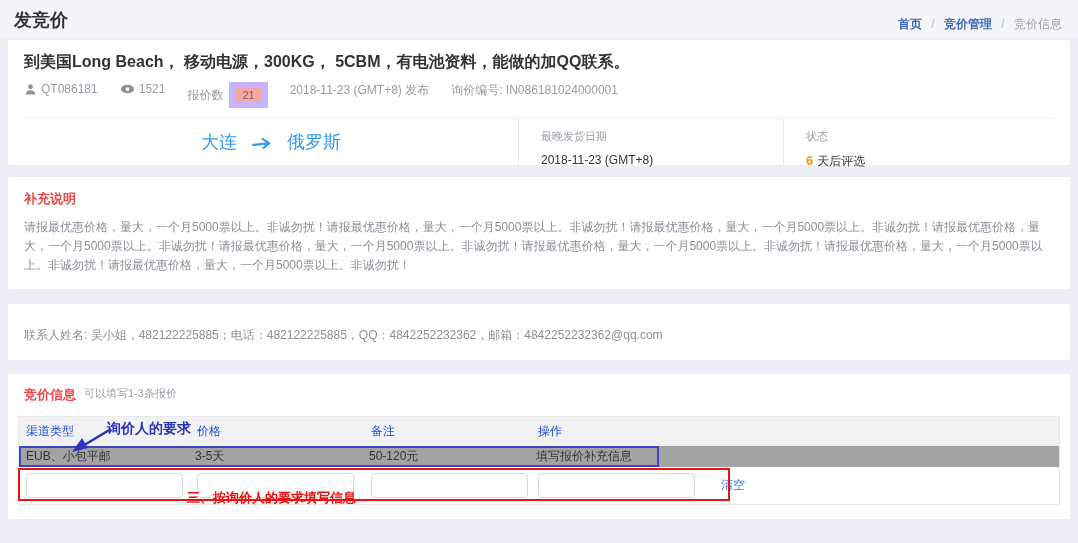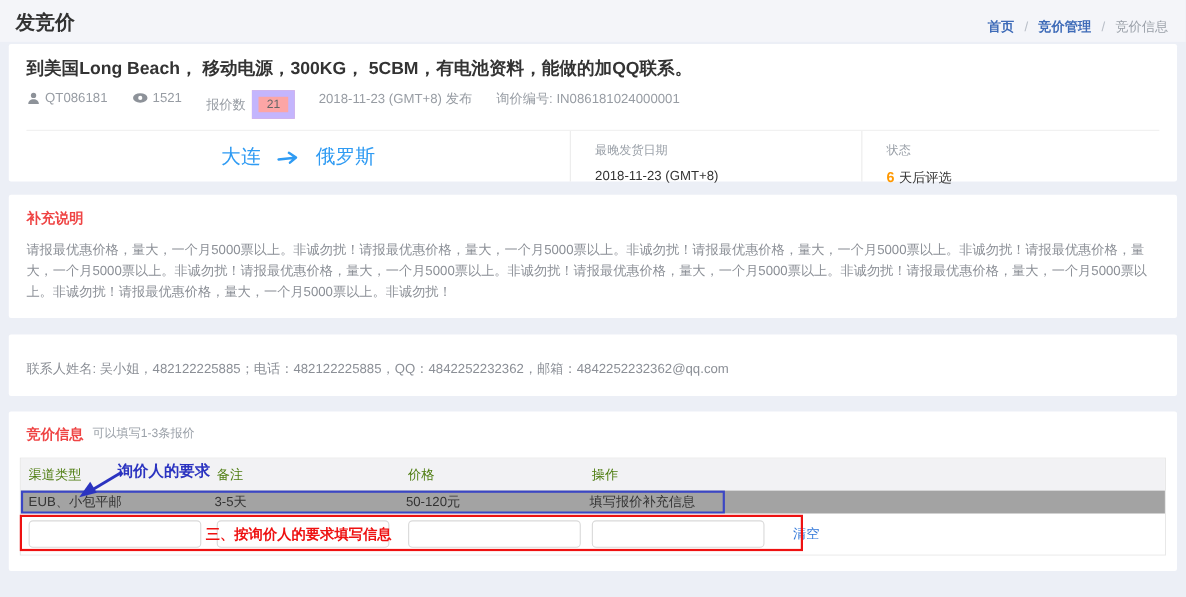--- a/index.html
+++ b/index.html
@@ -47,34 +47,34 @@
   .sec-heading { font-size:13px; font-weight:bold; color:#ef4444; }
   .sec-body { margin-top:10px; font-size:12px; color:#8b8f96; line-height:19px; }
   .card-contact { margin-top:15px; padding:13px 16px 15px; }
 
   
   .card-bid { margin-top:14px; padding:12px 10px 14px; }
   .bid-head { margin:0 6px 12px; display:flex; align-items:flex-start; }
   .bid-hint { font-size:11px; color:#9aa0a8; margin-left:8px; }
   .bid-table { position:relative; border:1px solid #e8e8e8; }
   .t-grid { display:grid; grid-template-columns:171px 174px 167px 183px 1fr; align-items:center; }
-  .t-header { background:#f2f2f4; height:29px; color:#4d7c0f; }
+  .t-header { background:#f2f2f4; height:29px; color:#1d4ed8; }
   .t-header > div { padding-left:7px; }
   .req-row { position:relative; height:21px; background:#a3a3a3; }
   .req-outline { position:absolute; left:0; top:0; width:640px; height:21px;
                  border:2px solid #3b46c4; display:grid;
                  grid-template-columns:169px 174px 167px auto; align-items:center; }
   .req-outline > div { padding-left:5px; color:#333; white-space:nowrap; }
   .input-row { position:relative; height:37px; background:#fff; }
   .input-row input { width:157px; height:25px; border:1px solid #d9d9d9; border-radius:4px;
                      margin-left:7px; outline:none; padding:0 6px; font-size:12px; background:#fff; }
   .clear-link { color:#2f76d8; cursor:pointer; padding-left:7px; font-size:12px; }
   .red-frame { position:absolute; left:-1px; top:1px; width:712px; height:33px;
                border:2px solid #ee1111; pointer-events:none; z-index:3; }
-  .red-note { position:absolute; left:168px; top:10px; color:#ee1111; font-weight:bold;
+  .red-note { position:absolute; left:168px; top:22px; color:#ee1111; font-weight:bold;
               font-size:13px; white-space:nowrap; z-index:4; }
   .anno-blue-text { position:absolute; left:88px; top:3px; color:#2b33c0; font-weight:bold;
                     font-size:14px; z-index:5; white-space:nowrap; }
   .anno-blue-arrow { position:absolute; left:48px; top:8px; z-index:5; }
 </style>
 </head>
 <body>
 
 <div class="page">
 
@@ -152,22 +152,22 @@
     <div class="bid-table">
 
       <div class="anno-blue-text">询价人的要求</div>
       <svg class="anno-blue-arrow" width="46" height="30" viewBox="0 0 46 30">
         <path d="M44 4 L14 22" stroke="#2b33c0" stroke-width="2.6" fill="none"></path>
         <polygon points="5,27 21,23 15,13" fill="#2b33c0"></polygon>
       </svg>
 
       <div class="t-grid t-header">
         <div>渠道类型</div>
+        <div>价格</div>
         <div>备注</div>
-        <div>价格</div>
         <div>操作</div>
       </div>
 
       <div class="req-row">
         <div class="req-outline">
           <div>EUB、小包平邮</div>
           <div>3-5天</div>
           <div>50-120元</div>
           <div>填写报价补充信息</div>
         </div>

